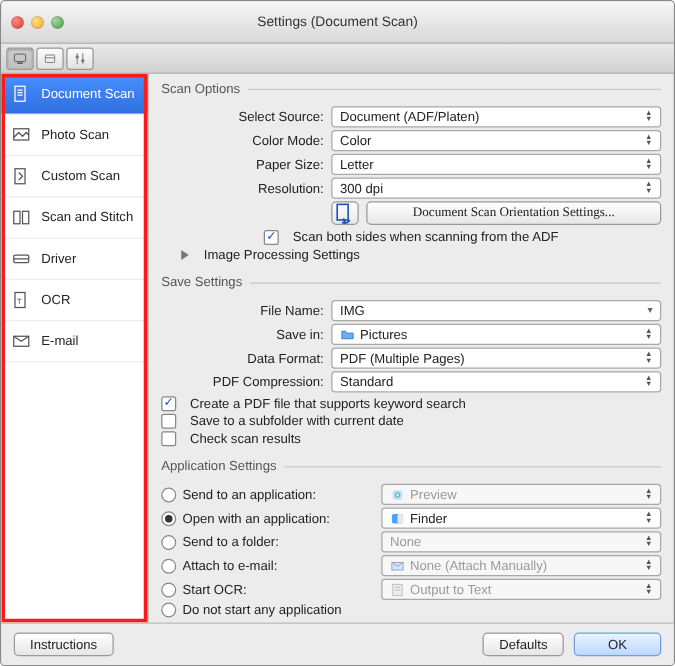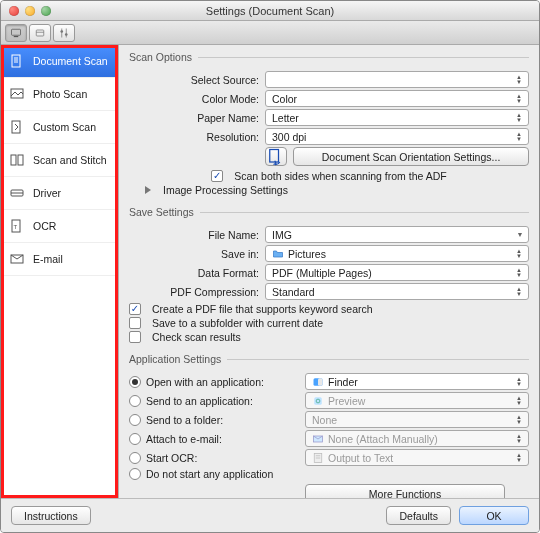--- a/index.html
+++ b/index.html
@@ -29,21 +29,21 @@
     width:540px;height:533px;
     background:var(--bg);
     border:1px solid #888;
     border-radius:4px;
     display:flex;flex-direction:column;
     overflow:hidden;
     position:relative;
   }
   
   .titlebar{
-    height:20px;
+    height:34px;
     background:linear-gradient(#f6f6f6,#d8d8d8);
     border-bottom:1px solid #aaa;
     display:flex;align-items:center;
     position:relative;
   }
   .traffic{display:flex;gap:6px;margin-left:8px;}
   .dot{width:10px;height:10px;border-radius:50%;box-shadow:inset 0 0 1px rgba(0,0,0,.5);}
   .dot.red{background:radial-gradient(circle at 30% 30%,#ff8a80,#e53935);}
   .dot.yel{background:radial-gradient(circle at 30% 30%,#ffe082,#f9a825);}
   .dot.grn{background:radial-gradient(circle at 30% 30%,#a5d6a7,#43a047);}
@@ -143,21 +143,21 @@
   .textin .drop{
     position:absolute;right:2px;top:2px;bottom:2px;width:12px;
     display:flex;align-items:center;justify-content:center;color:#666;font-size:7px;
   }
   .btn{
     height:19px;border:1px solid #9a9a9a;border-radius:4px;
     background:linear-gradient(#ffffff,#e6e6e6);
     padding:0 12px;display:inline-flex;align-items:center;justify-content:center;
     font-size:10.5px;color:#222;min-width:60px;
   }
-  .btn.wide{flex:1;}
+  .btn.wide{flex:1;font-family:Liberation Serif, serif;}
   .btn.def{background:linear-gradient(#eaf3ff,#bcd7ff);border-color:#6fa0e0;align-items:center;}
   .iconbtn{
     width:22px;height:19px;border:1px solid #9a9a9a;border-radius:4px;
     background:linear-gradient(#ffffff,#e6e6e6);
     display:flex;align-items:center;justify-content:center;color:#1a4db3;margin-right:6px;
   }
   .check{
     width:12px;height:12px;border:1px solid #888;border-radius:2px;background:#fff;
     display:inline-flex;align-items:center;justify-content:center;margin-right:5px;flex:0 0 12px;
   }
@@ -304,35 +304,36 @@
 
     <div class="content">
 
       <fieldset class="section">
         <legend>Scan Options</legend>
 
         <div class="row">
           <div class="lbl">Select Source:</div>
           <div class="field">
               <div class="popup">
+                <span>Document (ADF/Platen)</span>
                 <span class="arrows"></span>
               </div>
             </div>
         </div>
         <div class="row">
           <div class="lbl">Color Mode:</div>
           <div class="field">
               <div class="popup">
                 <span>Color</span>
                 <span class="arrows"></span>
               </div>
             </div>
         </div>
         <div class="row">
-          <div class="lbl">Paper Name:</div>
+          <div class="lbl">Paper Size:</div>
           <div class="field">
               <div class="popup">
                 <span>Letter</span>
                 <span class="arrows"></span>
               </div>
             </div>
         </div>
         <div class="row">
           <div class="lbl">Resolution:</div>
           <div class="field">
@@ -422,54 +423,54 @@
           <span>Save to a subfolder with current date</span>
         </div>
         <div class="row">
           <span class="check"></span>
           <span>Check scan results</span>
         </div>
       </fieldset>
 
       <fieldset class="section">
         <legend>Application Settings</legend>
-
-        <div class="app-row">
-          <div class="opt">
-            <span class="radio checked"></span>
-            <span>Open with an application:</span>
-          </div>
-          <div class="field">
-              <div class="popup">
-            <span class="preicon">
-                  <svg viewBox="0 0 16 16">
-                    <rect x="2" y="3" width="12" height="10" rx="2" fill="#4aa3ff"></rect>
-                    <rect x="8" y="3" width="6" height="10" rx="2" fill="#e8e8e8"></rect>
-                  </svg>
-                </span>
-            <span>Finder</span>
-                <span class="arrows"></span>
-              </div>
-            </div>
-        </div>
 
         <div class="app-row">
           <div class="opt">
             <span class="radio"></span>
             <span>Send to an application:</span>
           </div>
           <div class="field">
               <div class="popup disabled">
             <span class="preicon">
                   <svg viewBox="0 0 16 16">
                     <rect x="3" y="3" width="10" height="10" rx="2" fill="#bfe3ff"></rect>
                     <circle cx="8" cy="8" r="2.5" fill="none" stroke="#4a8"></circle>
                   </svg>
                 </span>
             <span>Preview</span>
+                <span class="arrows"></span>
+              </div>
+            </div>
+        </div>
+
+        <div class="app-row">
+          <div class="opt">
+            <span class="radio checked"></span>
+            <span>Open with an application:</span>
+          </div>
+          <div class="field">
+              <div class="popup">
+            <span class="preicon">
+                  <svg viewBox="0 0 16 16">
+                    <rect x="2" y="3" width="12" height="10" rx="2" fill="#4aa3ff"></rect>
+                    <rect x="8" y="3" width="6" height="10" rx="2" fill="#e8e8e8"></rect>
+                  </svg>
+                </span>
+            <span>Finder</span>
                 <span class="arrows"></span>
               </div>
             </div>
         </div>
 
         <div class="app-row">
           <div class="opt">
             <span class="radio"></span>
             <span>Send to a folder:</span>
           </div>

